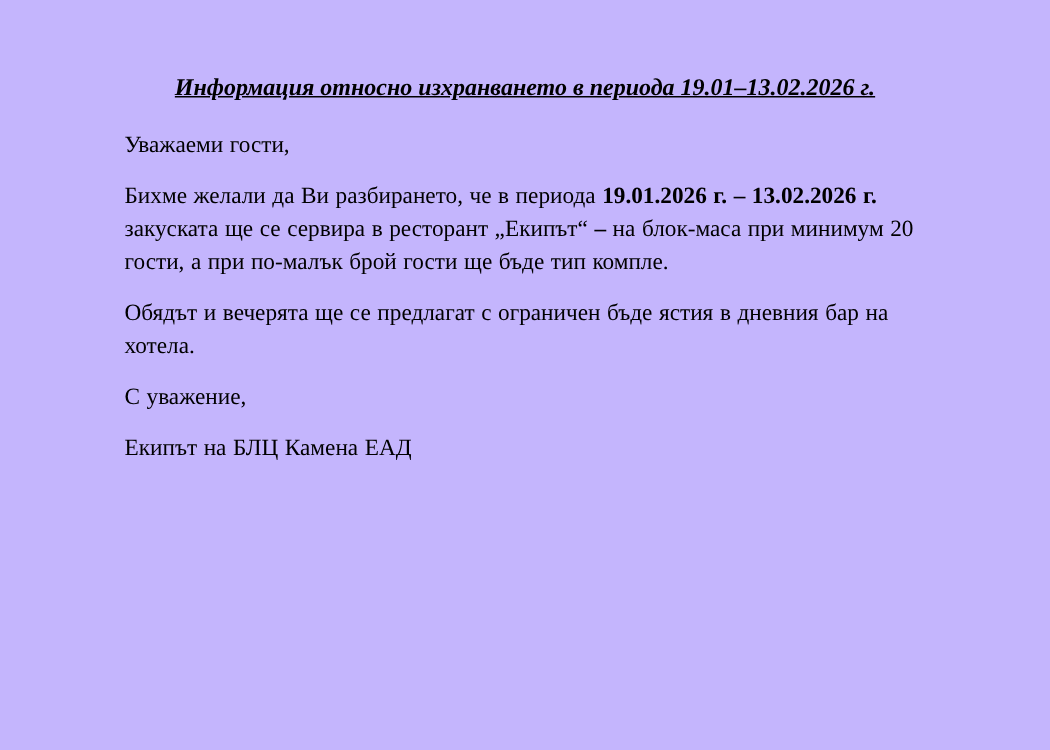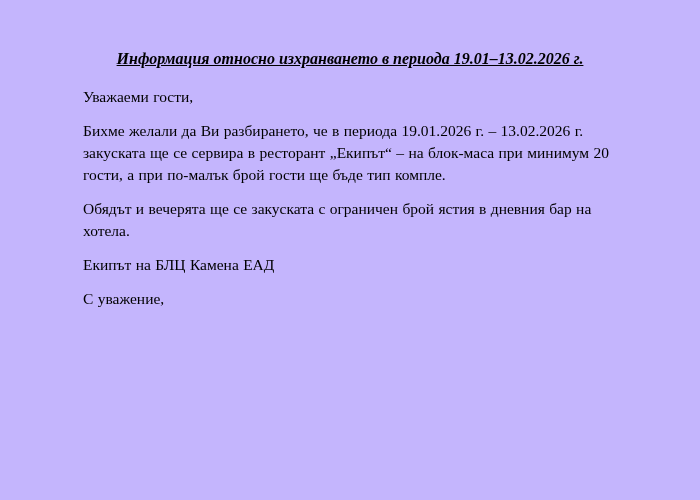--- a/index.html
+++ b/index.html
@@ -32,36 +32,36 @@
     margin: 0 0 16px 0;
   }
   .para {
     font-size: 15.5px;
     line-height: 22px;
     text-align: left;
     margin: 6px 0 12px 0;
     word-spacing: 0.5px;
   }
   .bold-seg {
-    font-weight: normal;
+    font-weight: bold;
   }
 </style>
 </head>
 <body>
 
 <div class="page">
   <div class="content">
 
     <div class="doc-title">Информация относно изхранването в периода 19.01–13.02.2026 г.</div>
 
     <p class="para">Уважаеми гости,</p>
 
     <p class="para"><span>Бихме желали да Ви разбирането, че в периода </span><span class="bold-seg">19.01.2026 г. – 13.02.2026 г.</span><span> закуската ще се сервира в ресторант „Екипът“ </span><span class="bold-seg">–</span><span> на блок-маса при минимум 20 гости, а при по-малък брой гости ще бъде тип компле.</span></p>
 
-    <p class="para">Обядът и вечерята ще се закуската с ограничен брой ястия в дневния бар на хотела.</p>
+    <p class="para">Обядът и вечерята ще се предлагат с ограничен бъде ястия в дневния бар на хотела.</p>
 
 
+    <p class="para">С уважение,</p>
+
     <p class="para">Екипът на БЛЦ Камена ЕАД</p>
-
-    <p class="para">С уважение,</p>
 
   </div>
 </div>
 
 </body></html>

